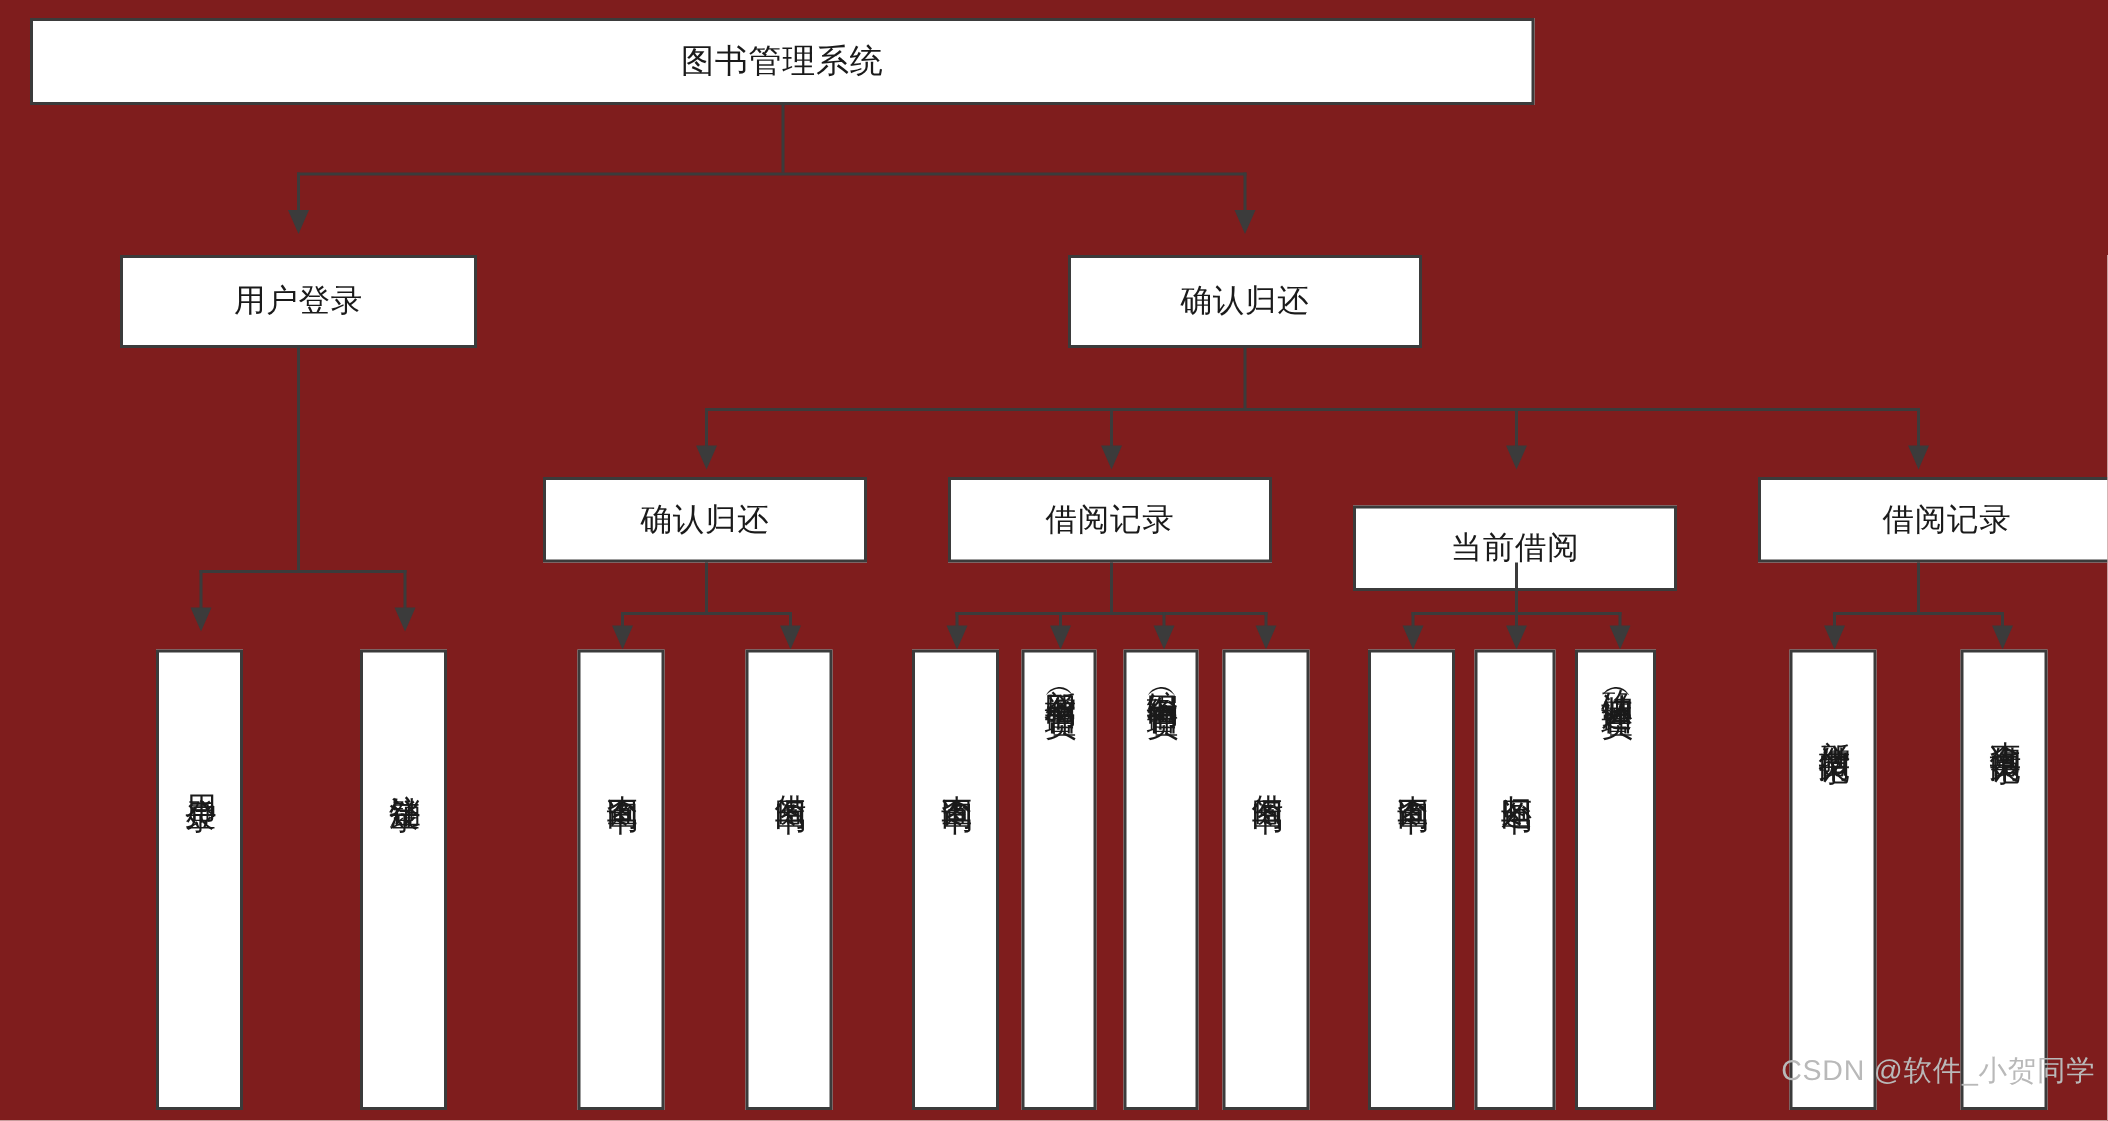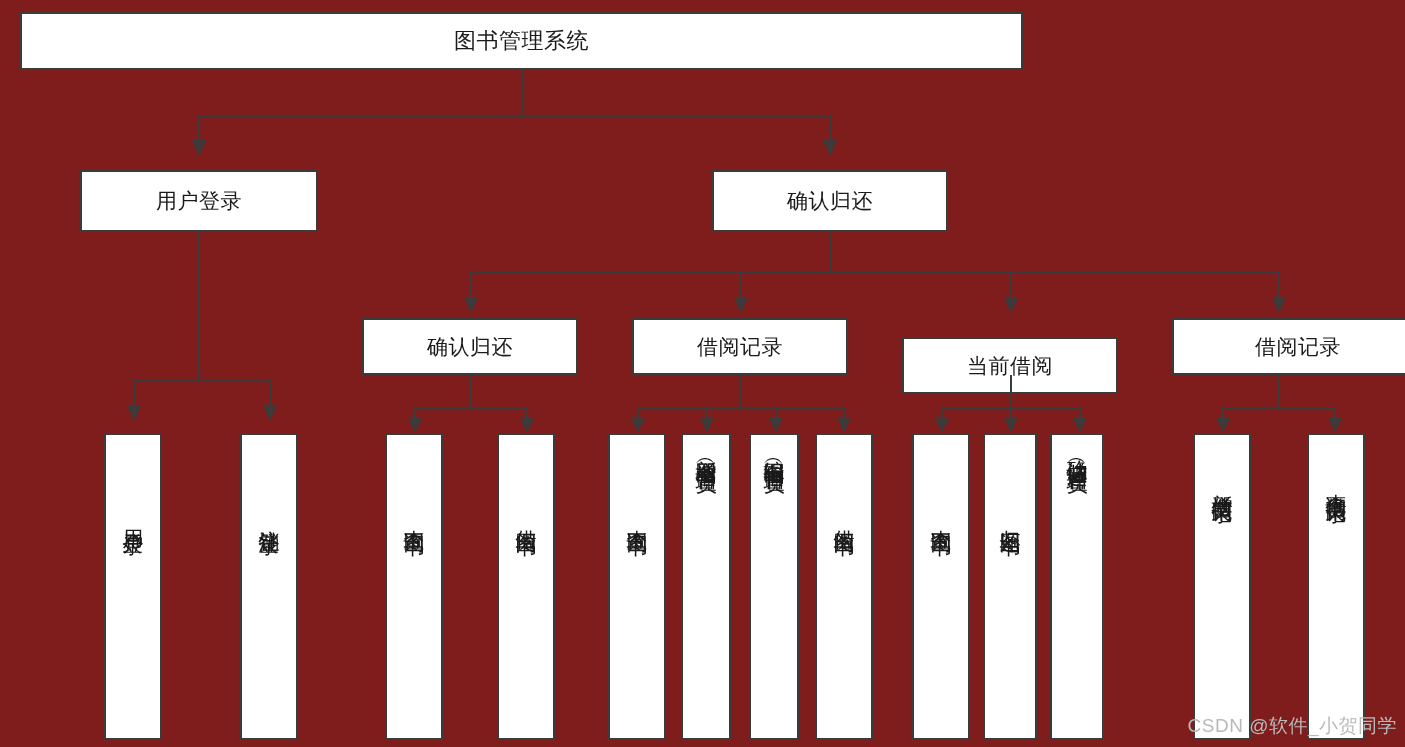--- a/index.html
+++ b/index.html
@@ -70,21 +70,21 @@
     height: 0;
     border-left: 7px solid transparent;
     border-right: 7px solid transparent;
     border-top: 16px solid #3b3b3b;
   }
 
   
   #watermark {
     position: absolute;
     right: 8px;
-    bottom: 8px;
+    bottom: 20px;
     font-size: 19px;
     color: #b9b9b9;
     white-space: nowrap;
     letter-spacing: 0.5px;
     pointer-events: none;
   }
 </style>
 </head>
 <body>
 

